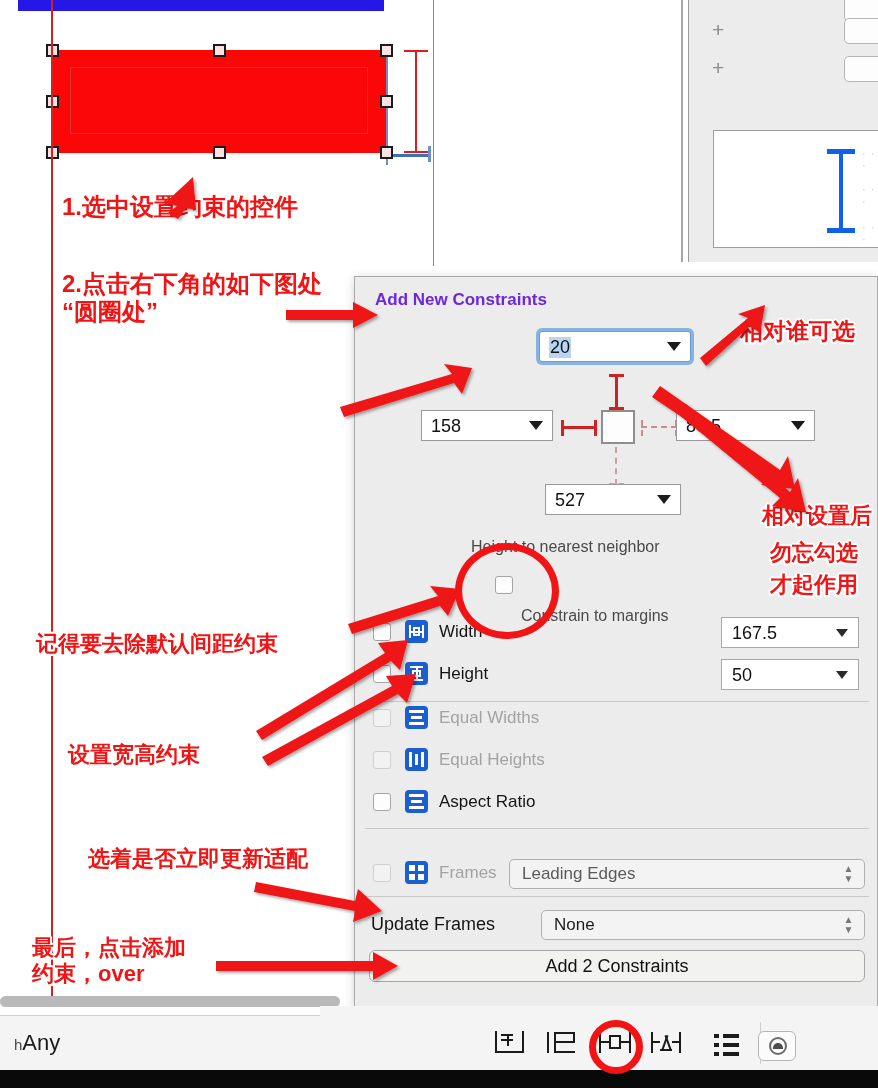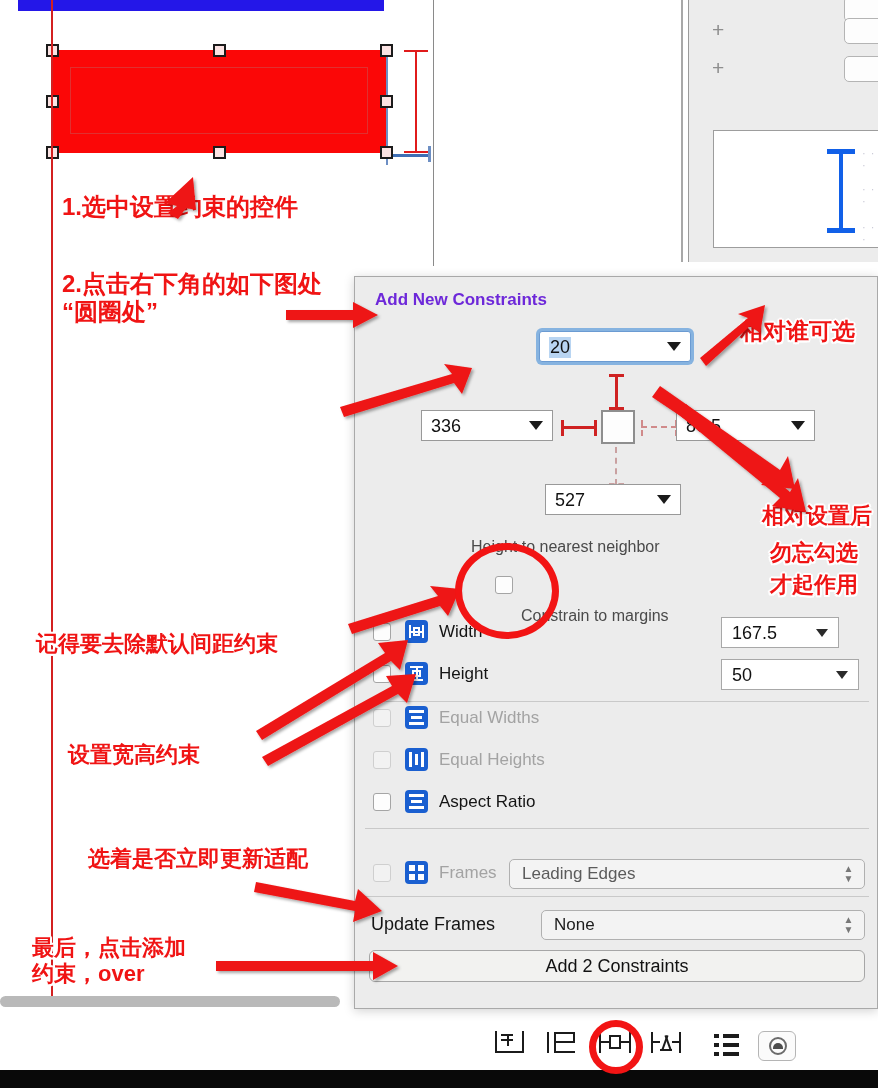--- a/index.html
+++ b/index.html
@@ -274,21 +274,21 @@
       <div style="position:absolute; left:0; top:0; width:0; height:16px; border-left:2px dashed #d08a8a;"></div>
       <div style="position:absolute; left:34px; top:0; width:0; height:16px; border-left:2px dashed #d08a8a;"></div>
     </div>
 
     <div style="position:absolute; left:254px; top:170px; width:14px; height:38px;">
       <div style="position:absolute; left:6px; top:0; width:0; height:38px; border-left:2px dashed #c9a0a0;"></div>
       <div style="position:absolute; left:0; top:36px; width:15px; height:0; border-top:2px dashed #c9a0a0;"></div>
     </div>
 
     <div class="combo" style="left:66px; top:133px; width:132px;">
-      <span class="val">336</span>
+      <span class="val">158</span>
       <span class="arr"></span>
     </div>
 
     <div class="combo" style="left:321px; top:133px; width:139px;">
       <span class="val">80.5</span>
       <span class="arr"></span>
     </div>
 
     <div class="combo" style="left:190px; top:207px; width:136px;">
       <span class="val">527</span>
@@ -301,21 +301,21 @@
     <div class="pop-caption" style="left:166px; top:295px;margin-top:35px;">Constrain to margins</div>
 
     <div class="checkbox" style="left:18px; top:346px;"></div>
     <div class="blue-ico" style="left:50px; top:343px;">
       <i style="left:4px; top:5px; width:2px; height:13px;"></i>
       <i style="left:17px; top:5px; width:2px; height:13px;"></i>
       <i style="left:4px; top:11px; width:15px; height:2px;"></i>
       <i style="left:8px; top:7px; width:7px; height:9px; background:transparent; border:2px solid #fff;"></i>
     </div>
     <div class="row-label" style="left:84px; top:345px;">Width</div>
-    <div class="val-field" style="left:366px; top:340px; width:118px;">
+    <div class="val-field" style="left:366px; top:340px; width:138px;">
       <span class="v">167.5</span>
       <span class="arr"></span>
     </div>
 
     <div class="checkbox" style="left:18px; top:388px;"></div>
     <div class="blue-ico" style="left:50px; top:385px;">
       <i style="left:5px; top:4px; width:13px; height:2px;"></i>
       <i style="left:5px; top:17px; width:13px; height:2px;"></i>
       <i style="left:11px; top:4px; width:2px; height:15px;"></i>
       <i style="left:7px; top:8px; width:9px; height:7px; background:transparent; border:2px solid #fff;"></i>
@@ -379,20 +379,27 @@
           <span>▲</span>
           <span>▼</span>
         </span>
     </div>
 
     <div class="bigbtn">
       <span class="t">Add 2 Constraints</span>
     </div>
   </div>
 
+  <div class="toolbar">
+    <div class="toolbar-notch"></div>
+    <div class="tb-text">
+      <span class="small">h</span>Any
+    </div>
+    <div class="tb-sep" style="left:760px; top:6px; height:42px;"></div>
+  </div>
 
   <div class="tb-ico ico-lines" style="left:494px;">
     <i style="left:1px; top:1px; width:2px; height:22px;"></i>
     <i style="left:28px; top:1px; width:2px; height:22px;"></i>
     <i style="left:1px; top:21px; width:29px; height:2px;"></i>
     <i style="left:7px; top:4px; width:12px; height:2px;"></i>
     <i style="left:7px; top:9px; width:12px; height:2px;"></i>
     <i style="left:13px; top:5px; width:2px; height:11px;"></i>
   </div>
   <div class="tb-ico ico-lines" style="left:546px;">

